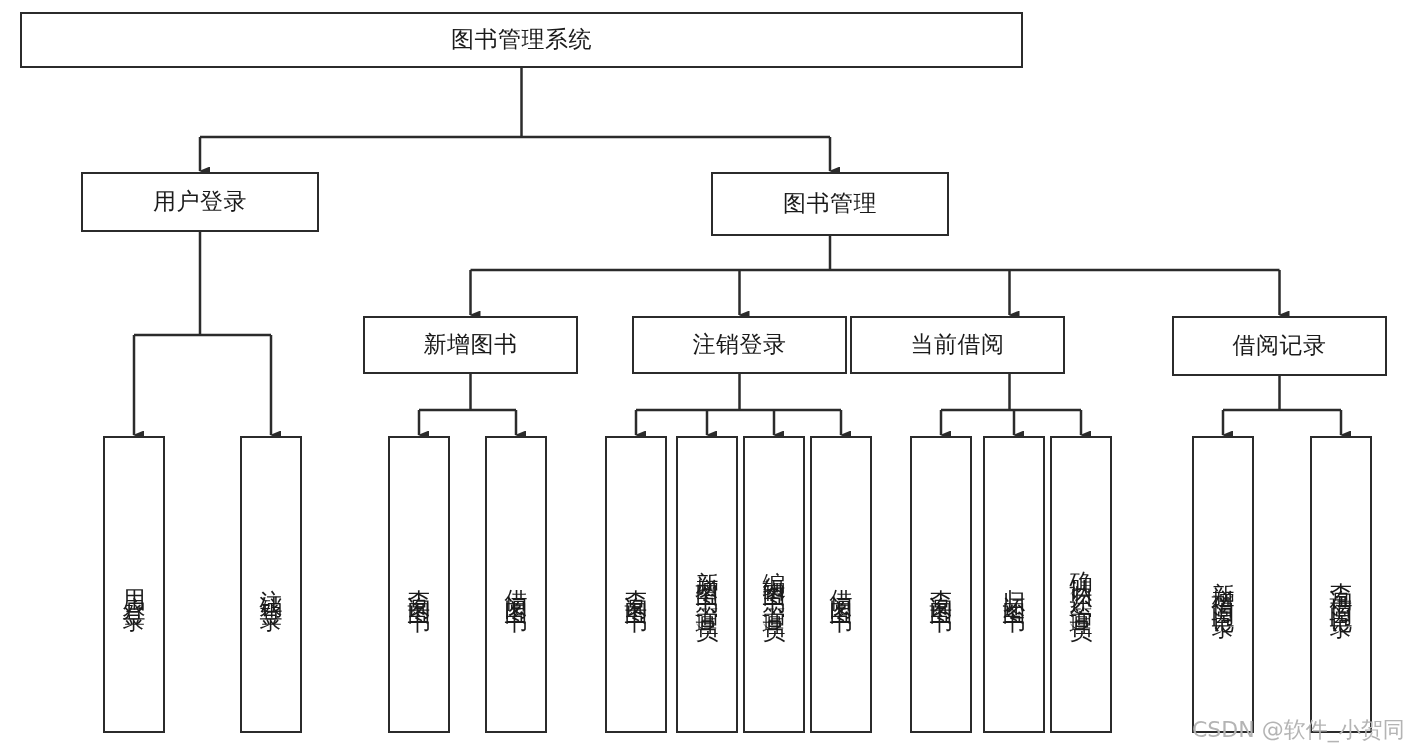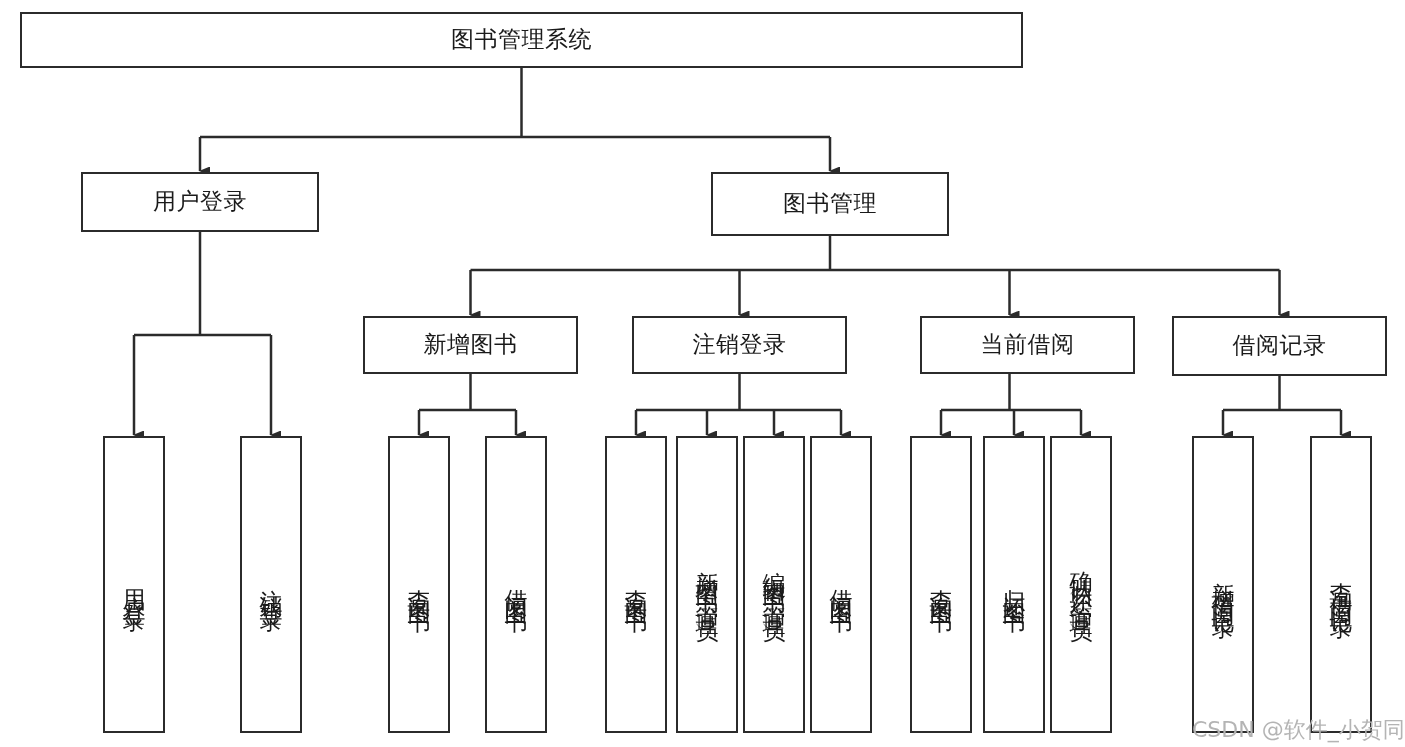--- a/index.html
+++ b/index.html
@@ -125,21 +125,21 @@
       </div>
       <div class="node-box" style="left: 711px; top: 172px; width: 238px; height: 64px; border-color: rgb(43, 43, 43); background: rgb(255, 255, 255);">
         <span class="node-label-h" style="color: rgb(26, 26, 26);">图书管理</span>
       </div>
       <div class="node-box" style="left: 363px; top: 316px; width: 215px; height: 58px; border-color: rgb(43, 43, 43); background: rgb(255, 255, 255);">
         <span class="node-label-h" style="color: rgb(26, 26, 26);">新增图书</span>
       </div>
       <div class="node-box" style="left: 632px; top: 316px; width: 215px; height: 58px; border-color: rgb(43, 43, 43); background: rgb(255, 255, 255);">
         <span class="node-label-h" style="color: rgb(26, 26, 26);">注销登录</span>
       </div>
-      <div class="node-box" style="left: 920px; top: 316px; width: 215px; height: 58px; border-color: rgb(43, 43, 43); background: rgb(255, 255, 255);">
+      <div class="node-box" style="left: 850px; top: 316px; width: 215px; height: 58px; border-color: rgb(43, 43, 43); background: rgb(255, 255, 255);">
         <span class="node-label-h" style="color: rgb(26, 26, 26);">当前借阅</span>
       </div>
       <div class="node-box" style="left: 1172px; top: 316px; width: 215px; height: 60px; border-color: rgb(43, 43, 43); background: rgb(255, 255, 255);">
         <span class="node-label-h" style="color: rgb(26, 26, 26);">借阅记录</span>
       </div>
       <div class="node-box vertical" style="left: 103px; top: 436px; width: 62px; height: 297px; border-color: rgb(43, 43, 43); background: rgb(255, 255, 255);">
         <span class="node-label-v" style="color: rgb(26, 26, 26);">用户登录</span>
       </div>
       <div class="node-box vertical" style="left: 240px; top: 436px; width: 62px; height: 297px; border-color: rgb(43, 43, 43); background: rgb(255, 255, 255);">
         <span class="node-label-v" style="color: rgb(26, 26, 26);">注销登录</span>

